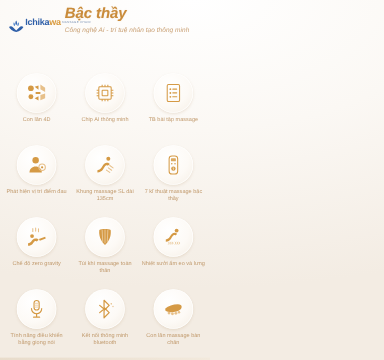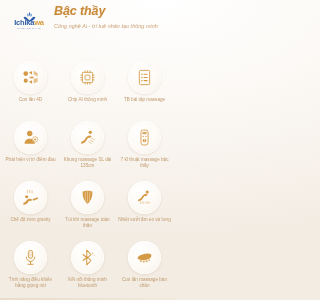--- a/index.html
+++ b/index.html
@@ -9,21 +9,21 @@
     background:
       radial-gradient(ellipse 150% 80% at 50% 0%, #ffffff 0%, #fbf8f4 45%, #f3ece3 100%);
     position:relative;
   }
   .page{position:absolute;inset:0;display:flex;flex-direction:column;}
 
   
   .header{position:relative;height:58px;flex:0 0 auto;}
   .logo{
     position:absolute;left:6px;top:4px;width:46px;height:30px;
-    display:flex;flex-direction:column;align-items:center;justify-content:center;
+    display:flex;flex-direction:row;align-items:center;
   }
   .logo-mark{width:15px;height:11px;position:relative;margin-bottom:0px;}
   .logo-word{
     font-size:7.5px;font-weight:700;color:#2f5fa8;letter-spacing:-0.2px;
     line-height:8px;white-space:nowrap;
   }
   .logo-word .hl{color:#d99b3f;}
   .logo-sub{
     font-size:2.6px;color:#7d93b5;letter-spacing:0.3px;line-height:4px;
     white-space:nowrap;transform:scale(0.95);

